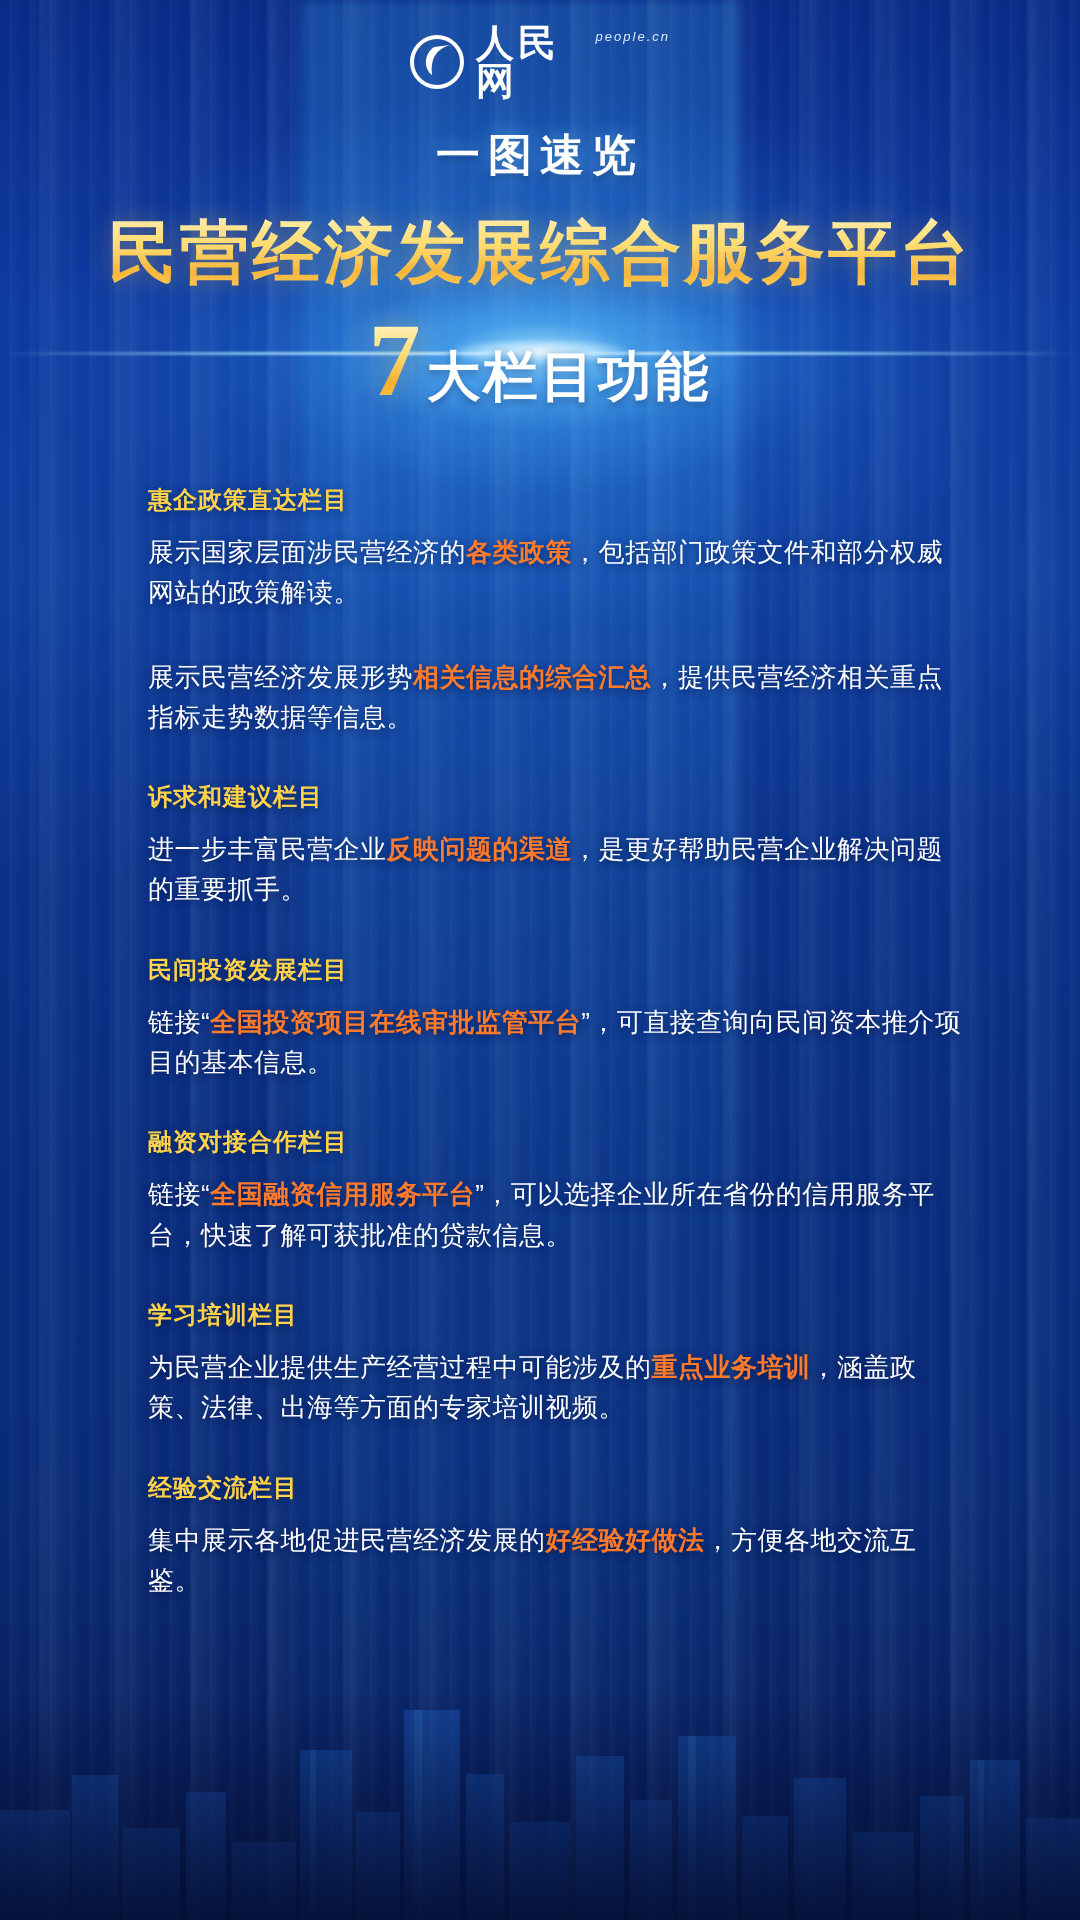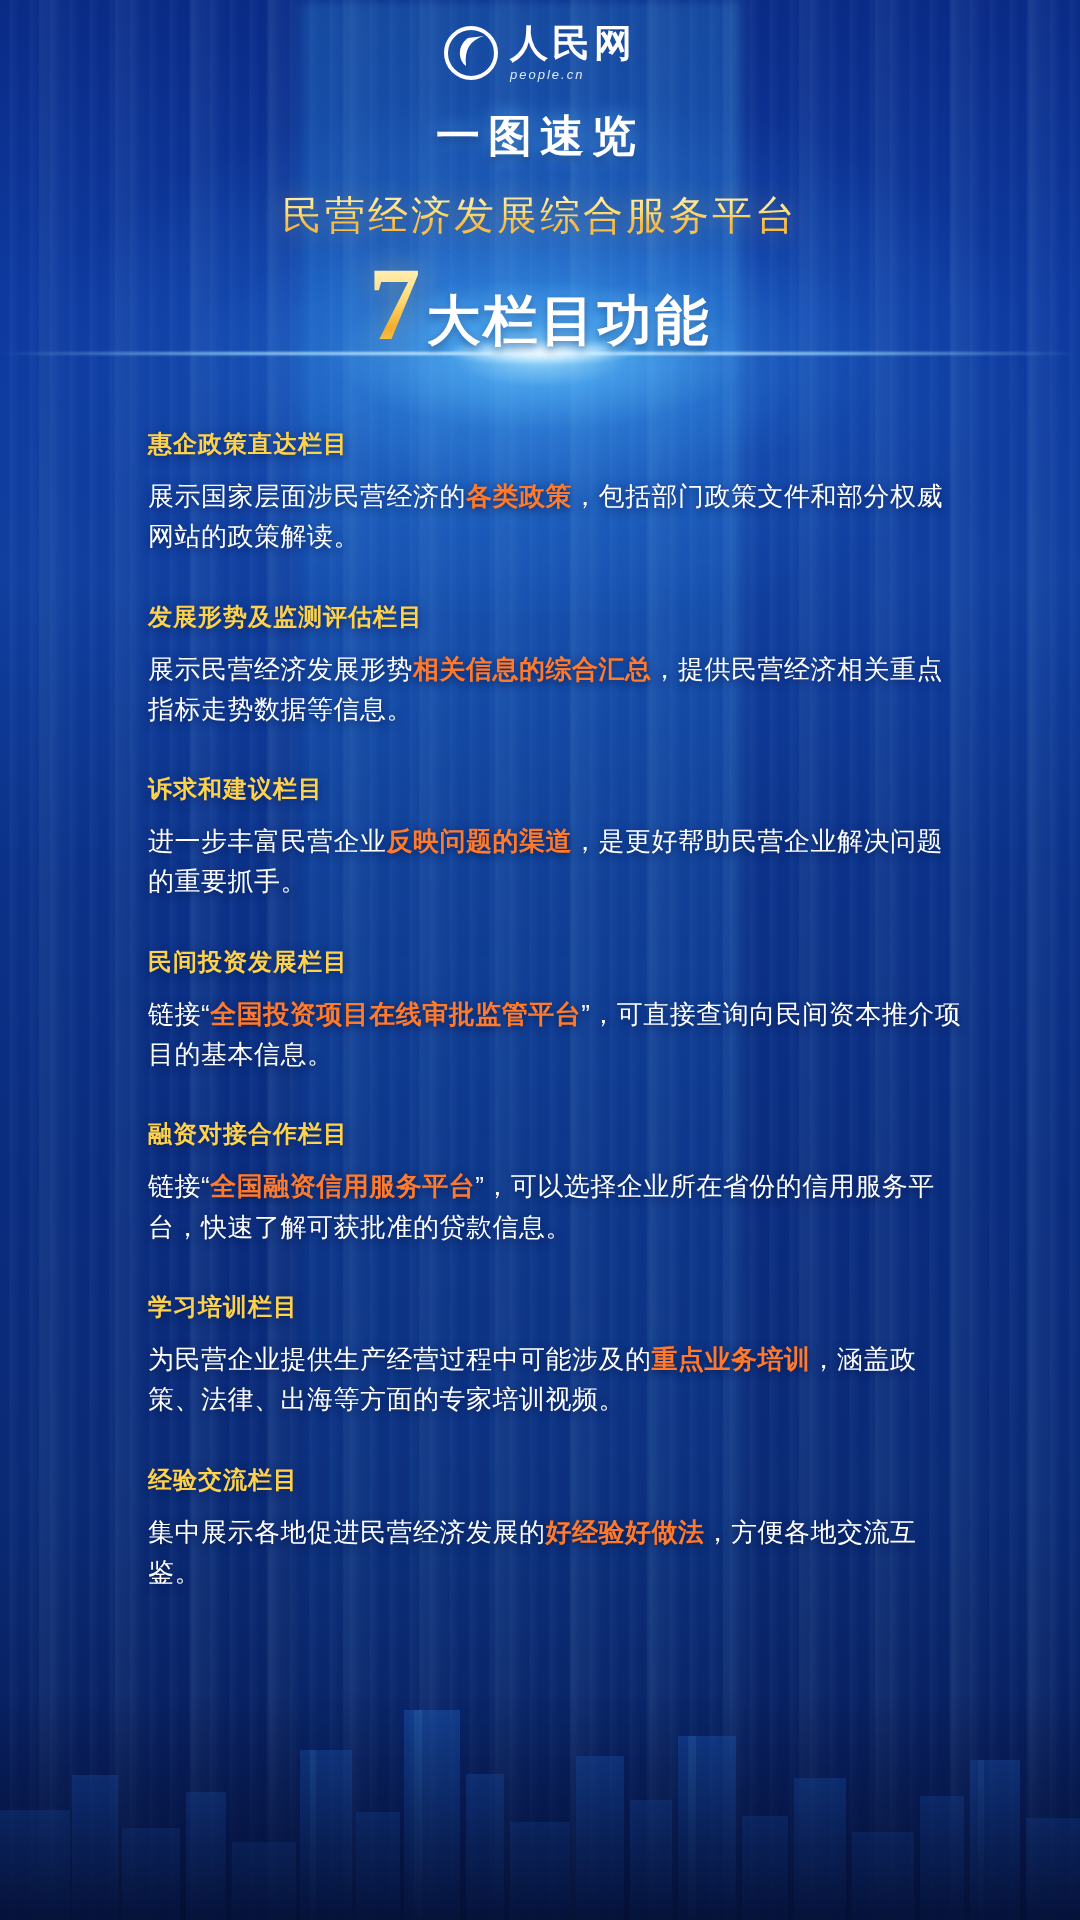--- a/index.html
+++ b/index.html
@@ -116,21 +116,21 @@
     justify-content: center;
     gap: 12px;
   }
   .logo-mark {
     width: 54px;
     height: 54px;
     flex: 0 0 auto;
   }
   .logo-text {
     display: flex;
-    flex-direction: column;
+    flex-direction: row;
     align-items: flex-start;
     line-height: 1;
   }
   .logo-cn {
     color: #ffffff;
     font-size: 38px;
     font-weight: bold;
     letter-spacing: 4px;
   }
   .logo-en {
@@ -148,22 +148,22 @@
   }
   .title-main {
     color: #ffffff;
     font-size: 44px;
     font-weight: bold;
     letter-spacing: 8px;
     text-shadow: 0 0 18px rgba(90,180,255,0.85), 0 3px 8px rgba(0,20,70,0.7);
   }
   .title-sub {
     margin-top: 22px;
-    font-size: 40px;
-    font-weight: normal;
+    font-size: 69px;
+    font-weight: bold;
     letter-spacing: 3px;
     background: linear-gradient(180deg, #fff6c9 0%, #ffe27a 42%, #f5b63c 70%, #ffd76b 100%);
     -webkit-background-clip: text;
     background-clip: text;
     color: transparent;
     text-shadow: 0 0 26px rgba(255,190,70,0.35);
   }
   .title-row3 {
     margin-top: 14px;
     display: flex;
@@ -288,21 +288,20 @@
 
   <div class="content">
     <div class="section">
       <div class="sec-title">惠企政策直达栏目</div>
       <div class="sec-body">
         <span>展示国家层面涉民营经济的</span><span class="hl">各类政策</span><span>，包括部门政策文件和部分权威网站的政策解读。</span>
       </div>
     </div>
 
     <div class="section">
-      <div class="sec-title">发展形势及监测评估栏目</div>
       <div class="sec-body">
         <span>展示民营经济发展形势</span><span class="hl">相关信息的综合汇总</span><span>，提供民营经济相关重点指标走势数据等信息。</span>
       </div>
     </div>
 
     <div class="section">
       <div class="sec-title">诉求和建议栏目</div>
       <div class="sec-body">
         <span>进一步丰富民营企业</span><span class="hl">反映问题的渠道</span><span>，是更好帮助民营企业解决问题的重要抓手。</span>
       </div>

